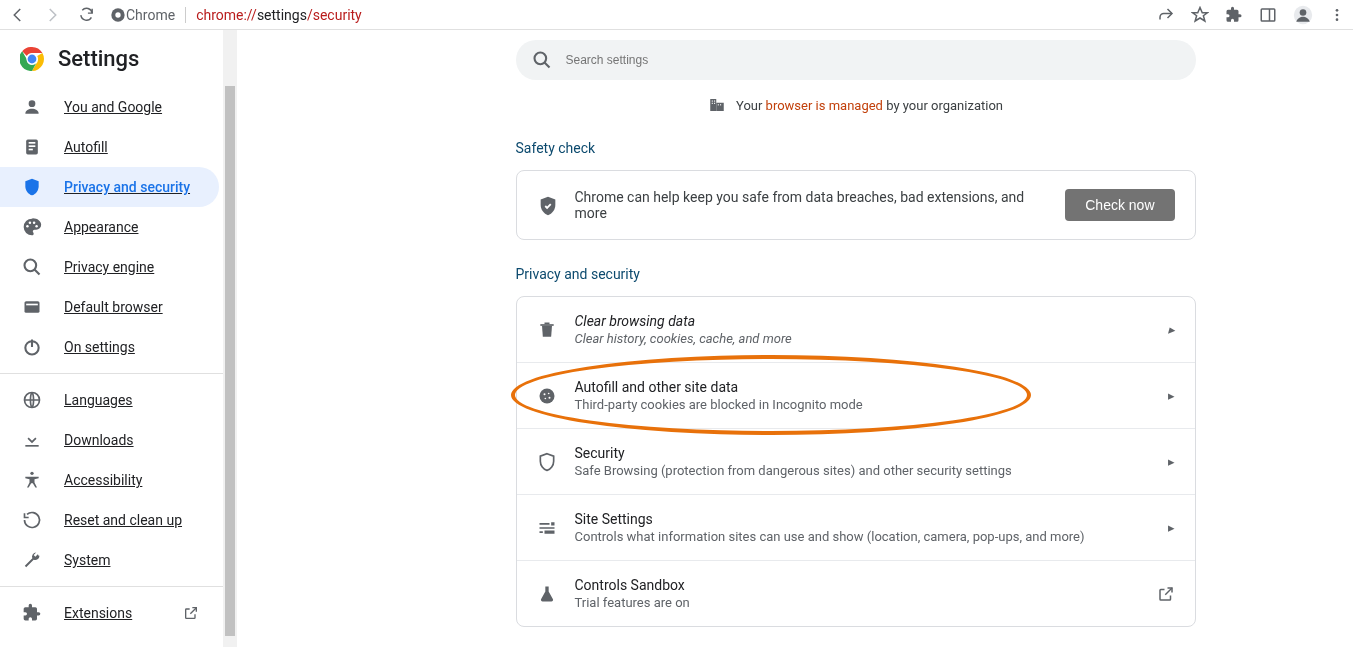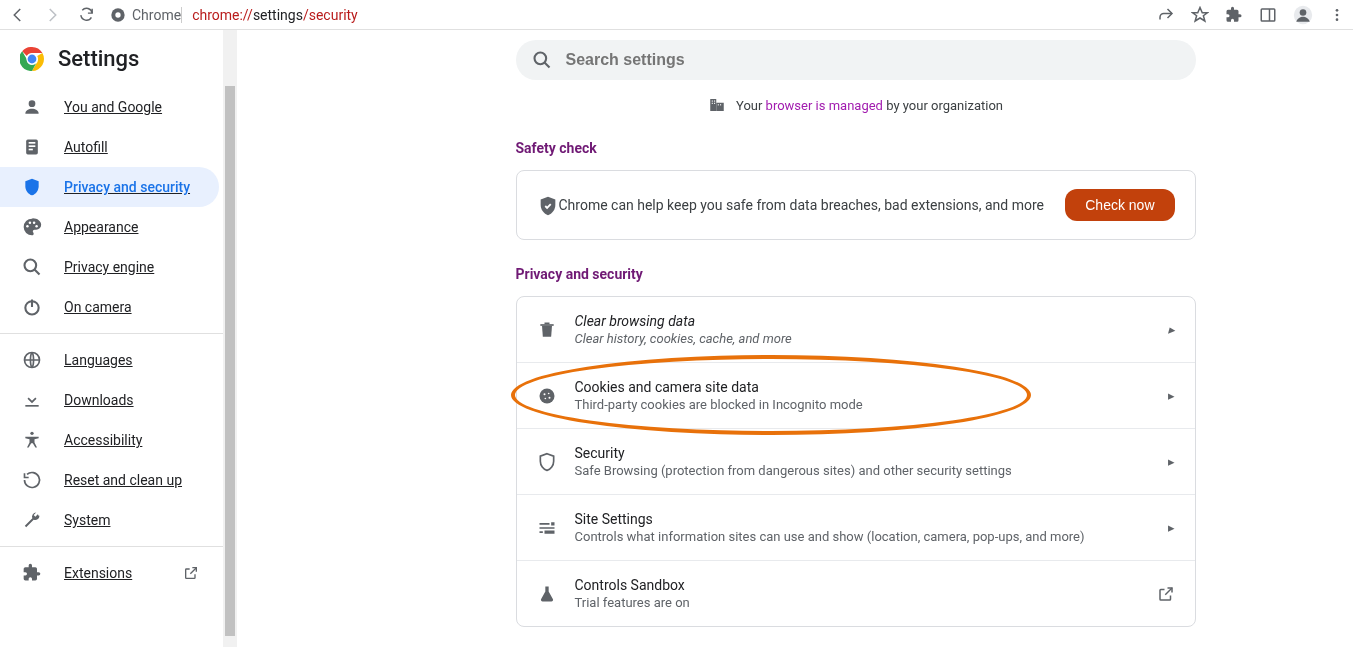--- a/index.html
+++ b/index.html
@@ -2,21 +2,21 @@
 <html><head>
 <meta charset="utf-8">
 <style>
   * { box-sizing: border-box; margin: 0; padding: 0; }
   body { font-family: Roboto, "Segoe UI", Arial, sans-serif; font-size: 13px; color: #202124; background: #fff; width: 1353px; height: 647px; overflow: hidden; }
   
   
   .browser-bar { height: 30px; background: #fff; border-bottom: 1px solid #e0e0e0; display: flex; align-items: center; padding: 0 8px; gap: 14px; }
   .nav-btn { color: #5f6368; display: flex; align-items: center; justify-content: center; width: 20px; height: 20px; }
   .url-area { flex: 1; display: flex; align-items: center; gap: 10px; font-size: 14px; color: #5f6368; }
-  .url-secure { display:flex; align-items:center; gap:6px; border-right:1px solid #ccc; text-align:right;}
+  .url-secure { display:flex; align-items:center; border-right:1px solid #ccc; padding-right:10px;text-align:right;}
   .url-text { color:#202124; }
   .url-text .grey { color:#b91c1c; }
   .bar-right { display:flex; align-items:center; gap:16px; color:#5f6368; }
   
   
   .layout { display:flex; height: calc(647px - 30px); }
   
   
   .sidebar { width: 238px; display:flex; flex-direction:column; border-right:1px solid transparent; position:relative; }
   .sb-header { display:flex; align-items:center; gap:14px; padding:16px 20px 10px 20px; }
@@ -27,32 +27,32 @@
   .sb-item.selected { background:#e8f0fe; color:#1a73e8; font-weight:500; }
   .sb-item.selected .mi { color:#1a73e8; }
   .sb-divider { border-top:1px solid #e0e0e0; margin:6px 0; }
   .sb-item .ext-icon { margin-left:auto; color:#5f6368; }
   .scrolltrack { position:absolute; right:0; top:0; bottom:0; width:14px; background:#f1f1f1; }
   .scrollthumb { position:absolute; right:2px; top:56px; width:10px; height:550px; background:#c1c1c1; border-radius:0; }
   
   
   .main { flex:1; display:flex; flex-direction:column; align-items:center; padding:10px 0 0 120px; position:relative; }
   .search-wrap { width:680px; height:40px; background:#f1f3f4; border-radius:40px; display:flex; align-items:center; padding:0 16px; color:#5f6368; gap:14px; }
-  .search-input { flex:1; border:none; background:transparent; outline:none; font-size:16px; color:#202124;font-weight:bold; }
+  .search-input { flex:1; border:none; background:transparent; outline:none; font-size:12px; color:#202124; }
   .managed-row { margin-top:16px; font-size:13px; color:#3c4043; display:flex; align-items:center; gap:10px; }
-  .managed-row a { color:#a21caf; text-decoration:none;margin-top:22px; }
+  .managed-row a { color:#c2410c; text-decoration:none;margin-top:22px; }
   
   .section { width:680px; margin-top:26px; }
-  .section-title { font-size:14px; color:#701a75; font-weight:700; margin-bottom:14px; }
+  .section-title { font-size:14px; color:#0c4a6e; font-weight:400; margin-bottom:14px; }
   
   .card { border:1px solid #dadce0; border-radius:8px; background:#fff; }
-  .safety-row { display:flex; align-items:center; padding:18px 20px; gap:2px; }
+  .safety-row { display:flex; align-items:center; padding:18px 20px; gap:18px; }
   .safety-icon { width:20px; height:20px; color:#5f6368; }
   .safety-text { flex:1; font-size:14px; color:#3c4043; }
-  .check-btn { background:#c2410c; color:#fff; border:none; border-radius:12px; font-size:14px; font-weight:500; padding:8px 20px; cursor:pointer; }
+  .check-btn { background:#737373; color:#fff; border:none; border-radius:4px; font-size:14px; font-weight:500; padding:8px 20px; cursor:pointer; }
   
   .list-row { display:flex; align-items:center; padding:16px 20px; gap:18px; border-top:1px solid #e8eaed; cursor:pointer; position:relative; }
   .list-row:first-child { border-top:none;font-style:italic; }
   .row-icon { width:20px; height:20px; color:#5f6368; display:flex; align-items:center; }
   .row-texts { flex:1; }
   .row-title { font-size:14px; color:#202124; }
   .row-sub { font-size:13px; color:#5f6368; margin-top:2px; }
   .row-arrow { color:#5f6368; }
   
   
@@ -192,26 +192,35 @@
         <span class="mi">
             <svg width="20" height="20" viewBox="0 0 24 24" fill="none" stroke="#5f6368" stroke-width="2.5">
               <circle cx="10" cy="10" r="7"></circle>
               <path d="M21 21l-6-6"></path>
             </svg>
           </span>
         <span>Privacy engine</span>
       </div>
       <div class="sb-item">
         <span class="mi">
+            <svg width="20" height="20" viewBox="0 0 24 24" fill="#5f6368">
+              <rect x="3" y="5" width="18" height="14" rx="2"></rect>
+              <rect x="5" y="8" width="14" height="2" fill="#fff"></rect>
+            </svg>
+          </span>
+        <span>Default browser</span>
+      </div>
+      <div class="sb-item">
+        <span class="mi">
             <svg width="20" height="20" viewBox="0 0 24 24" fill="none" stroke="#5f6368" stroke-width="2.5">
               <circle cx="12" cy="13" r="8"></circle>
               <line x1="12" y1="3" x2="12" y2="12"></line>
             </svg>
           </span>
-        <span>On camera</span>
+        <span>On settings</span>
       </div>
       <div class="sb-divider"></div>
       <div class="sb-item">
         <span class="mi">
             <svg width="20" height="20" viewBox="0 0 24 24" fill="none" stroke="#5f6368" stroke-width="2">
               <circle cx="12" cy="12" r="9"></circle>
               <path d="M3 12h18M12 3c2.5 3 2.5 15 0 18M12 3c-2.5 3-2.5 15 0 18"></path>
             </svg>
           </span>
         <span>Languages</span>
@@ -332,21 +341,21 @@
           <span class="row-icon">
               <svg width="20" height="20" viewBox="0 0 24 24" fill="#5f6368">
                 <circle cx="12" cy="12" r="9"></circle>
                 <circle cx="9" cy="10" r="1.2" fill="#fff"></circle>
                 <circle cx="14" cy="9" r="1" fill="#fff"></circle>
                 <circle cx="15" cy="14" r="1.2" fill="#fff"></circle>
                 <circle cx="10" cy="15" r="1" fill="#fff"></circle>
               </svg>
             </span>
           <span class="row-texts">
-            <div class="row-title">Cookies and camera site data</div>
+            <div class="row-title">Autofill and other site data</div>
             <div class="row-sub">Third-party cookies are blocked in Incognito mode</div>
           </span>
           <span class="row-arrow">▸</span>
         </div>
         <div class="list-row">
           <span class="row-icon">
               <svg width="20" height="20" viewBox="0 0 24 24" fill="none" stroke="#5f6368" stroke-width="2">
                 <path d="M12 2l8 3v6c0 5-3.5 9.7-8 11-4.5-1.3-8-6-8-11V5z"></path>
               </svg>
             </span>

